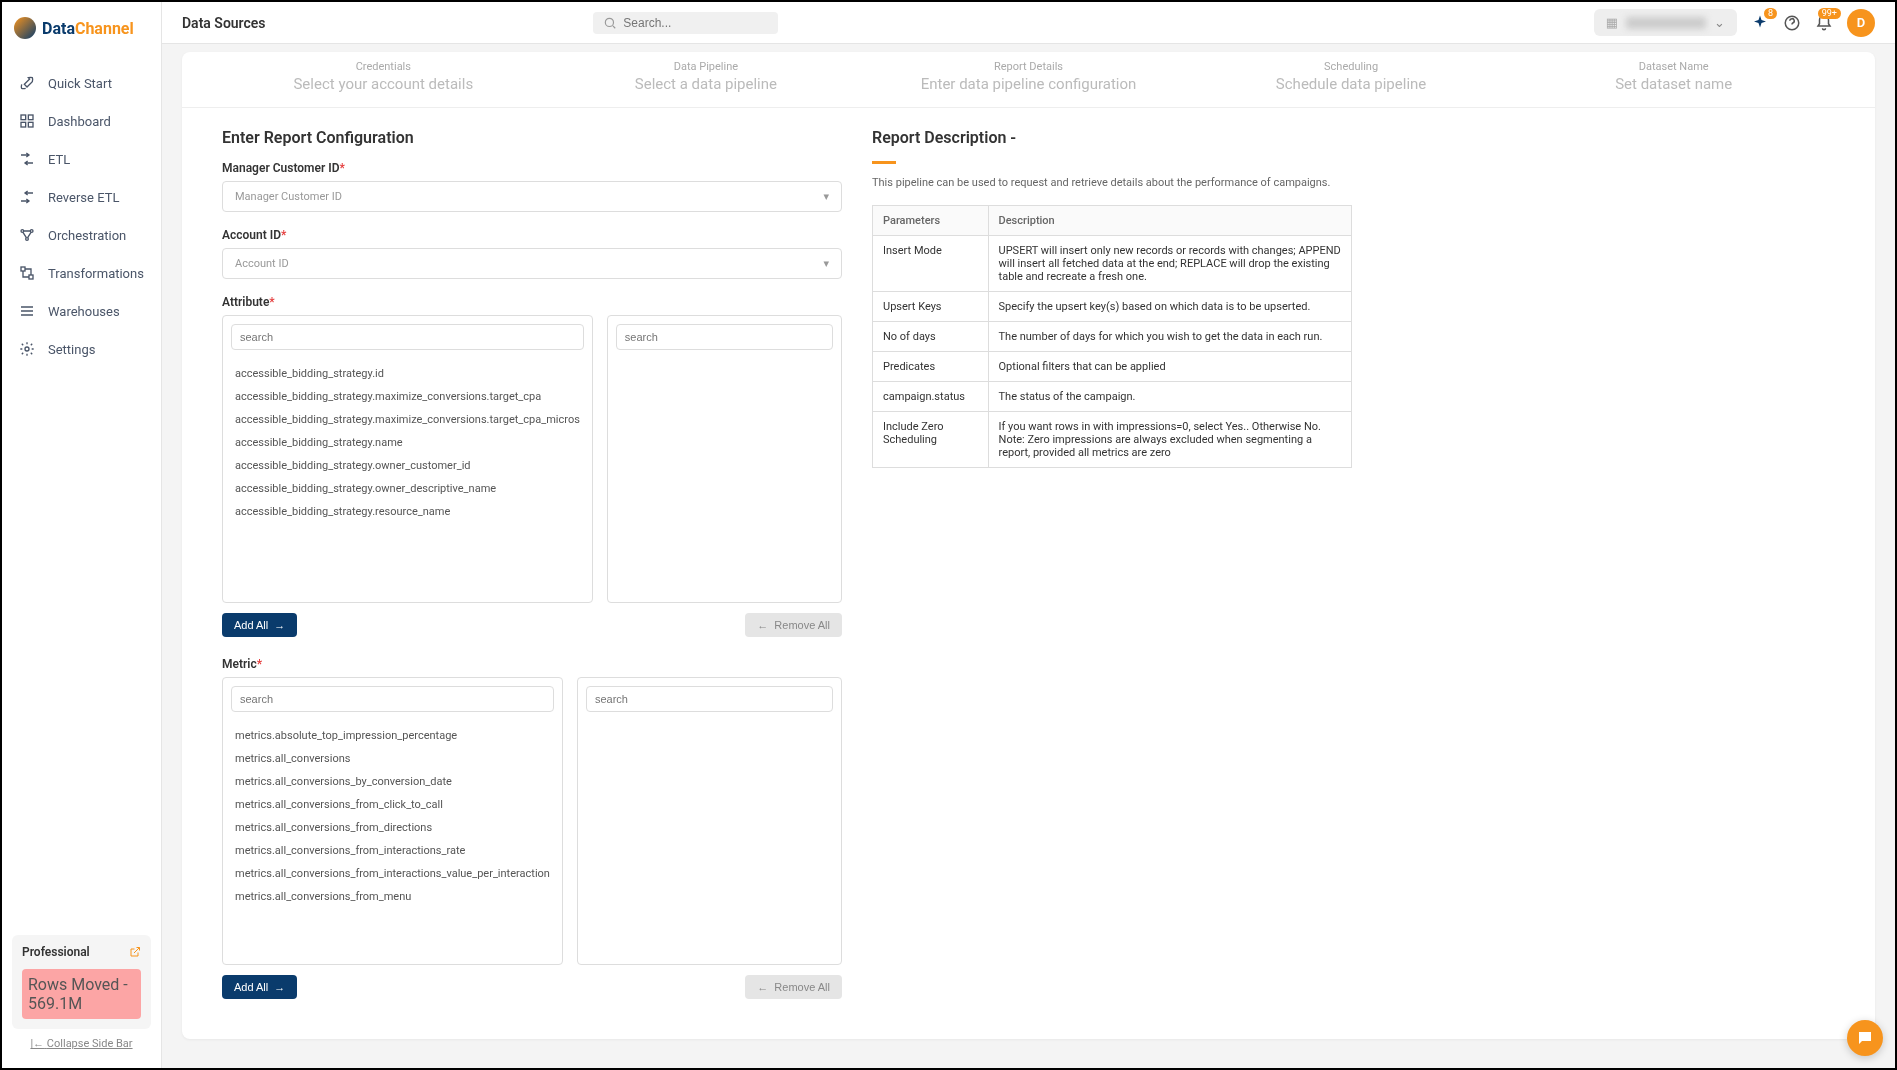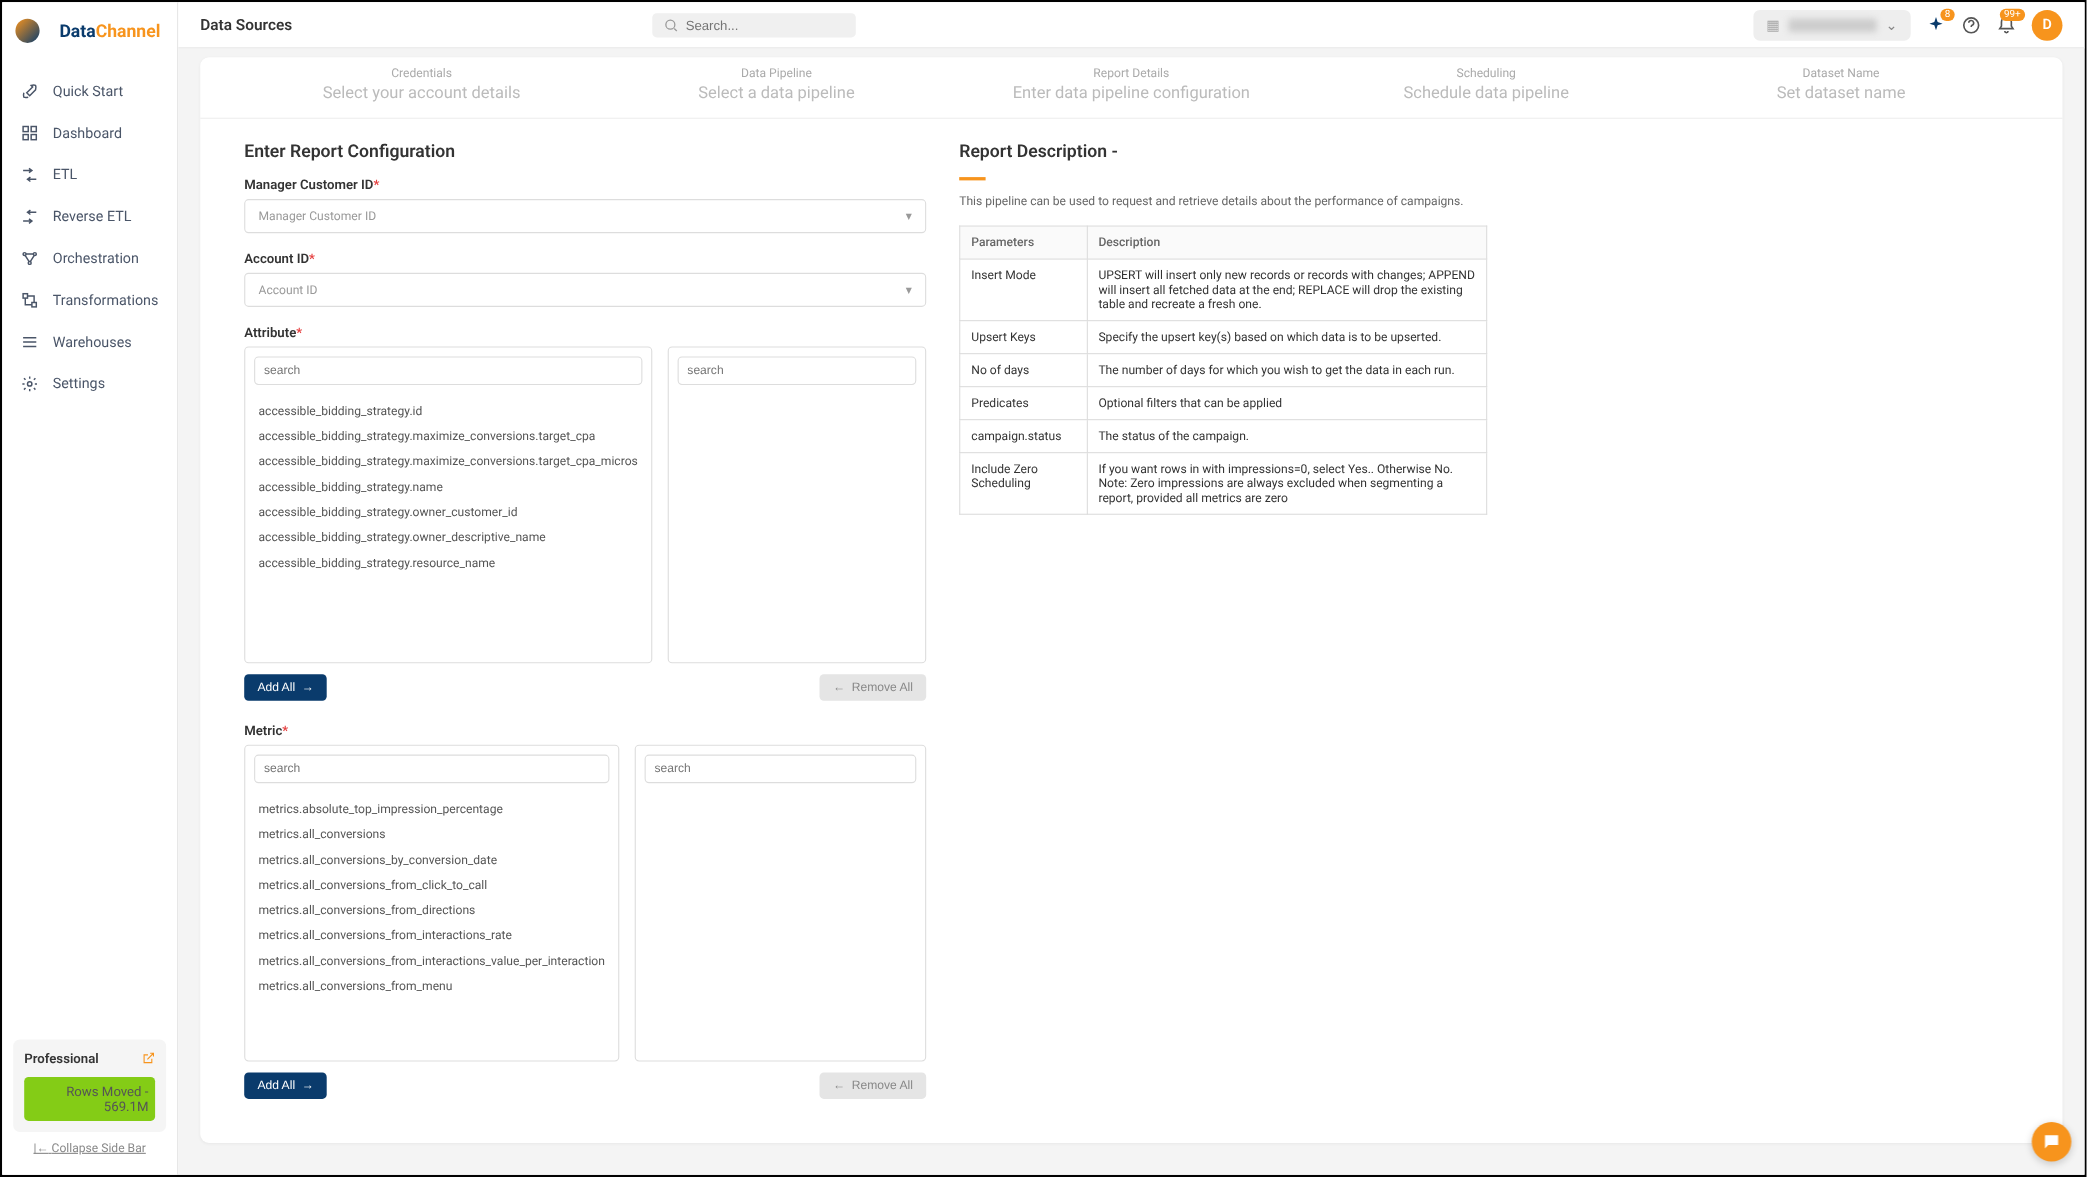--- a/index.html
+++ b/index.html
@@ -1,30 +1,30 @@
 <!DOCTYPE html>
 <html><head>
 <meta charset="utf-8">
 <style>
 * { box-sizing: border-box; margin: 0; padding: 0; }
 body { font-family: -apple-system, BlinkMacSystemFont, 'Segoe UI', Roboto, sans-serif; background: #fff; color: #333; font-size: 13px; }
 .app { display: flex; height: 100vh; border: 2px solid #000; }
 .sidebar { width: 160px; background: #fff; border-right: 1px solid #e5e5e5; display: flex; flex-direction: column; }
-.logo { padding: 15px 12px; display: flex; align-items: center; gap: 18px; }
+.logo { padding: 15px 12px; display: flex; align-items: center; gap: 6px; }
 .logo-icon { width: 22px; height: 22px; border-radius: 50%; background: linear-gradient(135deg,#f7941d,#0a3b6c); position: relative; }
 .logo-text { font-weight: 700; font-size: 16px; }
 .logo-text .d { color: #0a3b6c; }
 .logo-text .c { color: #f7941d; }
 .nav { flex: 1; padding-top: 10px; }
 .nav-item { display: flex; align-items: center; gap: 12px; padding: 10px 16px; color: #4a5568; cursor: pointer; font-size: 13px; }
 .nav-icon { width: 18px; height: 18px; display: flex; align-items: center; justify-content: center; color: #4a5568; }
 .sidebar-bottom { padding: 10px; }
 .plan-card { background: #f5f5f5; border-radius: 6px; padding: 10px; font-size: 12px; }
 .plan-title { font-weight: 600; display: flex; justify-content: space-between; align-items: center; color: #333; }
-.plan-rows { margin-top: 10px; background: #84cc16; border-radius: 4px; padding: 6px; font-size: 12px; text-align: right; color: #555; }
+.plan-rows { margin-top: 10px; background: #fca5a5; border-radius: 4px; padding: 6px; font-size: 16px; text-align: left; color: #555; }
 .collapse-link { text-align: center; font-size: 11px; color: #888; padding: 8px 0; cursor: pointer; text-decoration: underline; }
 .main { flex: 1; display: flex; flex-direction: column; background: #f4f4f4; overflow: hidden; }
 .topbar { height: 42px; background: #fff; border-bottom: 1px solid #e5e5e5; display: flex; align-items: center; padding: 0 20px; gap: 20px; }
 .page-title { font-weight: 600; font-size: 14px; color: #333; }
 .search-box { margin-left: auto; margin-right: auto; transform: translateX(-60px); display: flex; align-items: flex-end; background: #f0f0f0; border-radius: 4px; padding: 4px 10px; width: 185px; }
 .search-box input { border: none; background: transparent; outline: none; font-size: 12px; width: 100%; color: #999; }
 .topbar-right { margin-left: auto; display: flex; align-items: center; gap: 14px; }
 .account-dd { background: #eee; border-radius: 6px; padding: 6px 12px; display: flex; align-items: center; gap: 8px; min-width: 130px; cursor: pointer; }
 .account-dd .blur { filter: blur(3px); background: #ccc; height: 12px; width: 80px; border-radius: 2px; }
 .icon-btn { position: relative; cursor: pointer; color: #555; }

